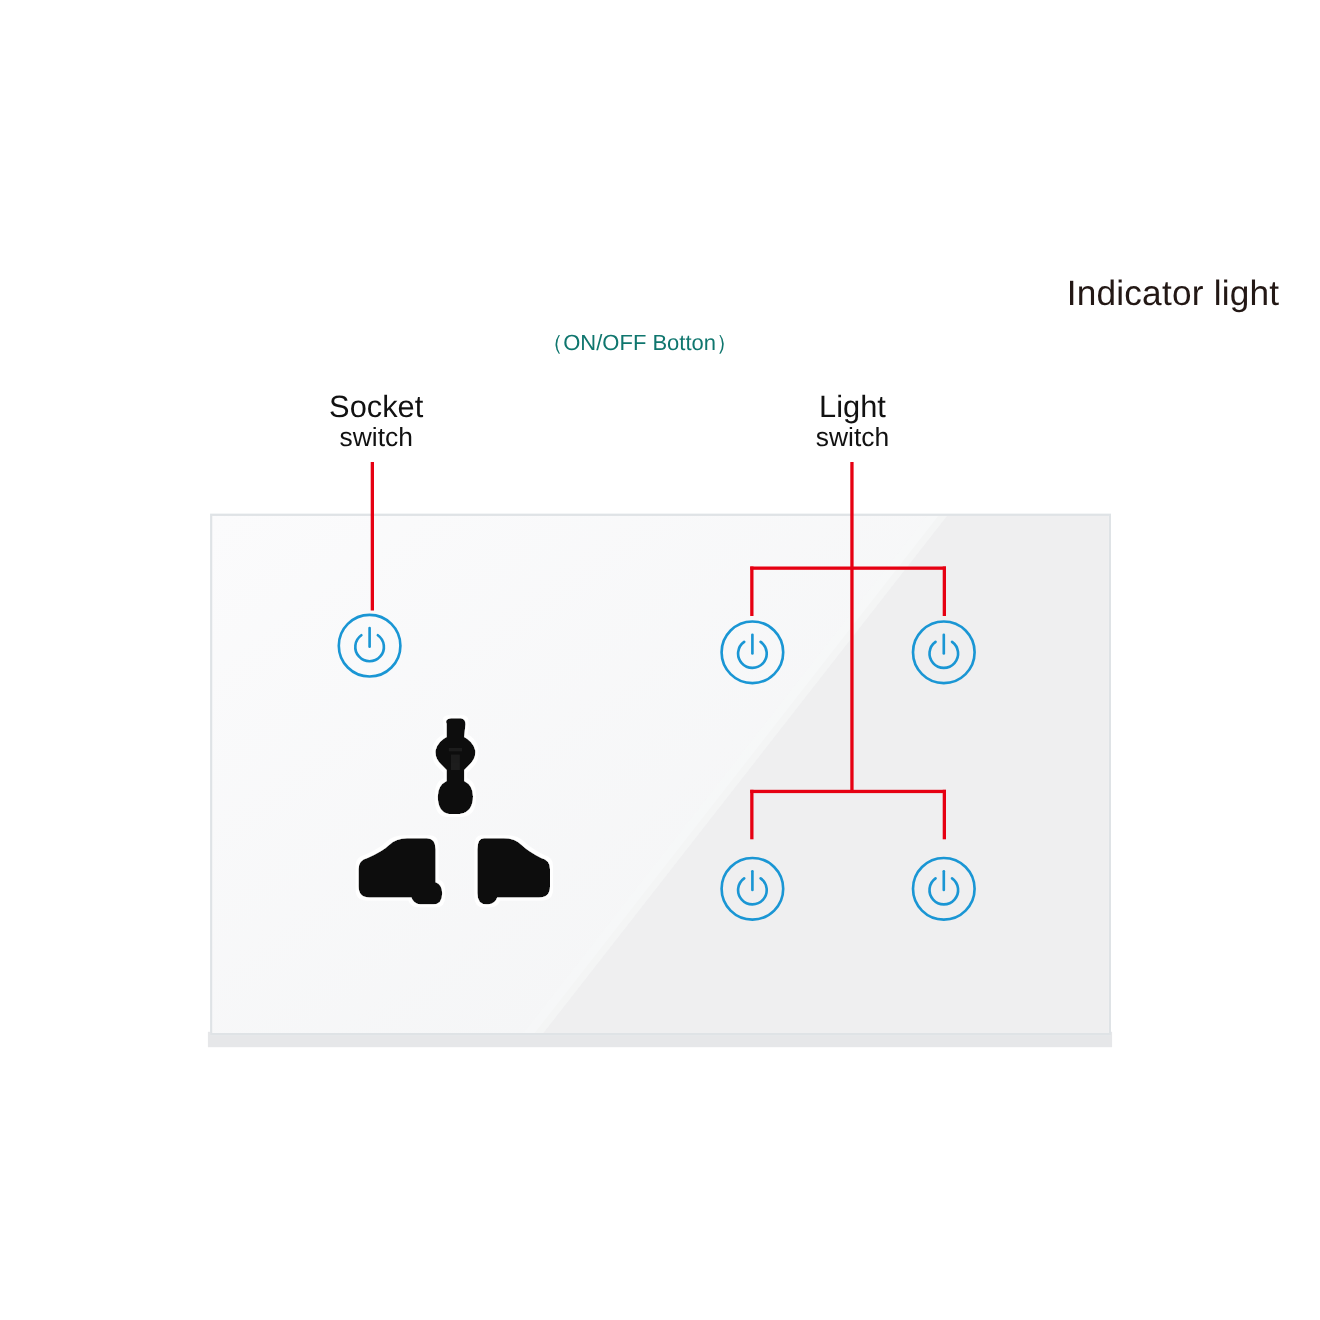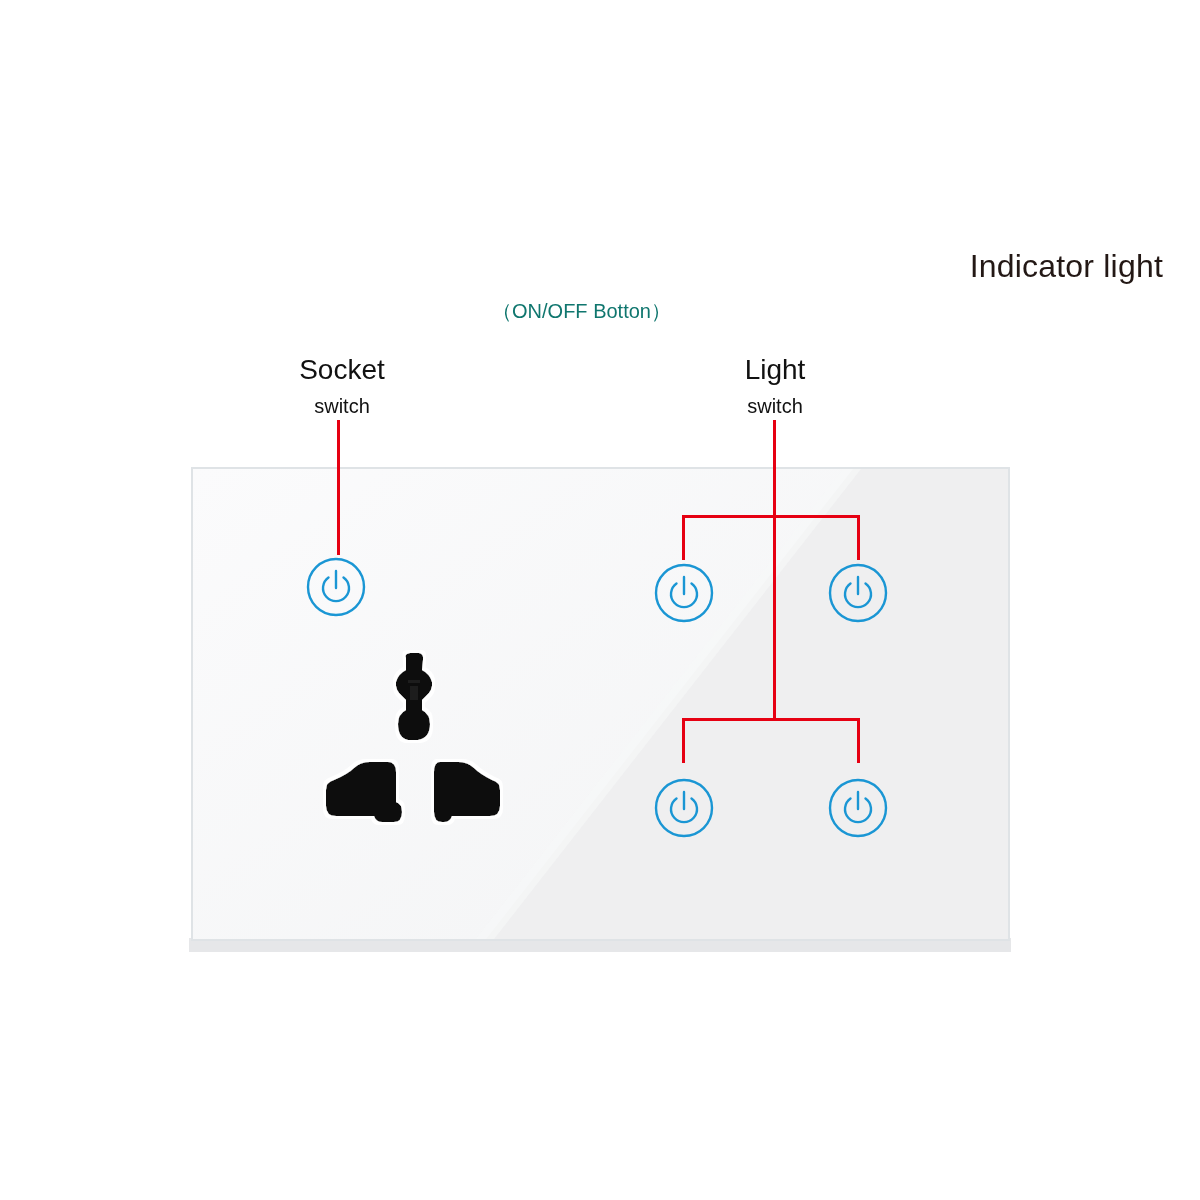--- a/index.html
+++ b/index.html
@@ -2,21 +2,21 @@
 <html><head>
 <meta charset="utf-8">
 <style>
   html, body { margin:0; padding:0; background:#ffffff; }
   body { width:1200px; height:1200px; position:relative; overflow:hidden; font-family:"Liberation Sans", sans-serif; }
   .abs { position:absolute; }
   .title { left:0; width:1163px; top:248px; text-align:right; font-size:32px; color:#231815; letter-spacing:0.2px; }
   .subtitle { left:0; width:1163px; top:298px; text-align:center; font-size:20px; color:#0f766e; }
   .label { text-align:center; color:#111; line-height:1; }
   .label .l1 { display:block; font-size:28px; }
-  .label .l2 { display:block; font-size:20px; margin-top:12px; }
+  .label .l2 { display:block; font-size:24px; margin-top:2px; }
   .panel-base { left:189px; top:938px; width:822px; height:14px; background:#e6e7e9; }
   .panel { left:191px; top:467px; width:819px; height:474px; background:#f4f5f6; border:2px solid #dfe3e6; box-sizing:border-box; box-shadow: inset 0 0 0 6px #f8f9fa; overflow:hidden; }
   .panel svg { position:absolute; left:0; top:0; }
   .redline { background:#e60012; position:absolute; }
   .power-btn { position:absolute; width:60px; height:60px; border-radius:50%; cursor:pointer; }
   .power-btn svg { width:60px; height:60px; display:block; }
   .socket { position:absolute; left:318px; top:650px; width:190px; height:190px; }
 </style>
 </head>
 <body>

